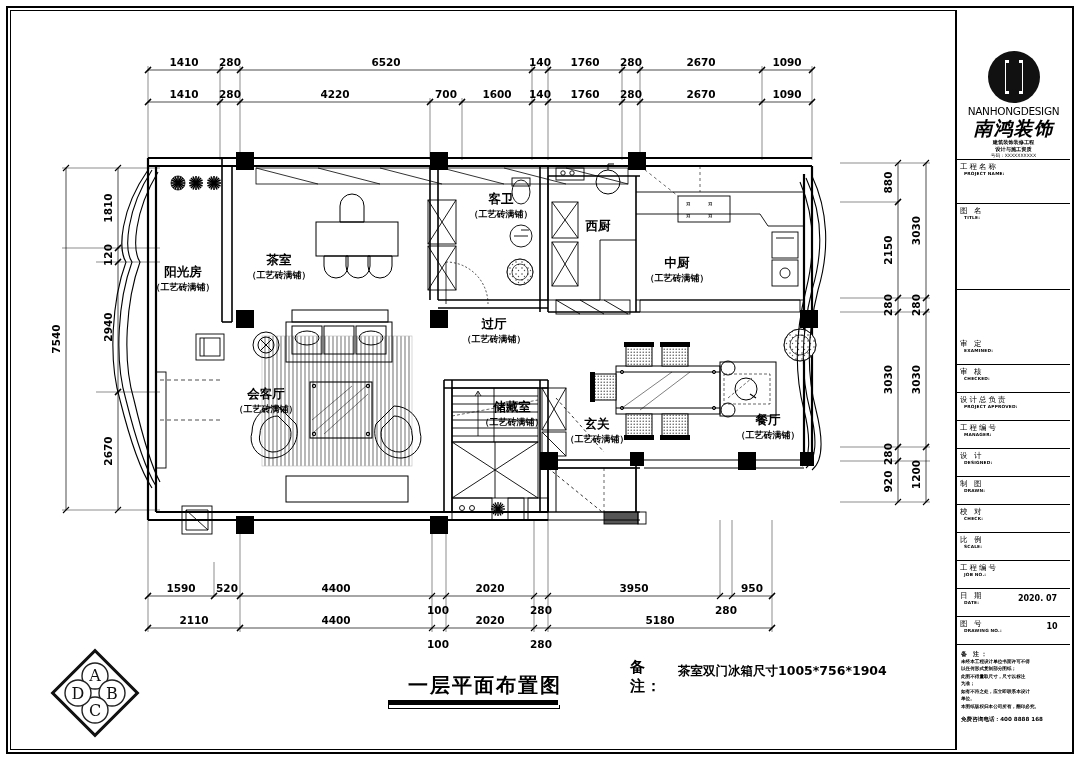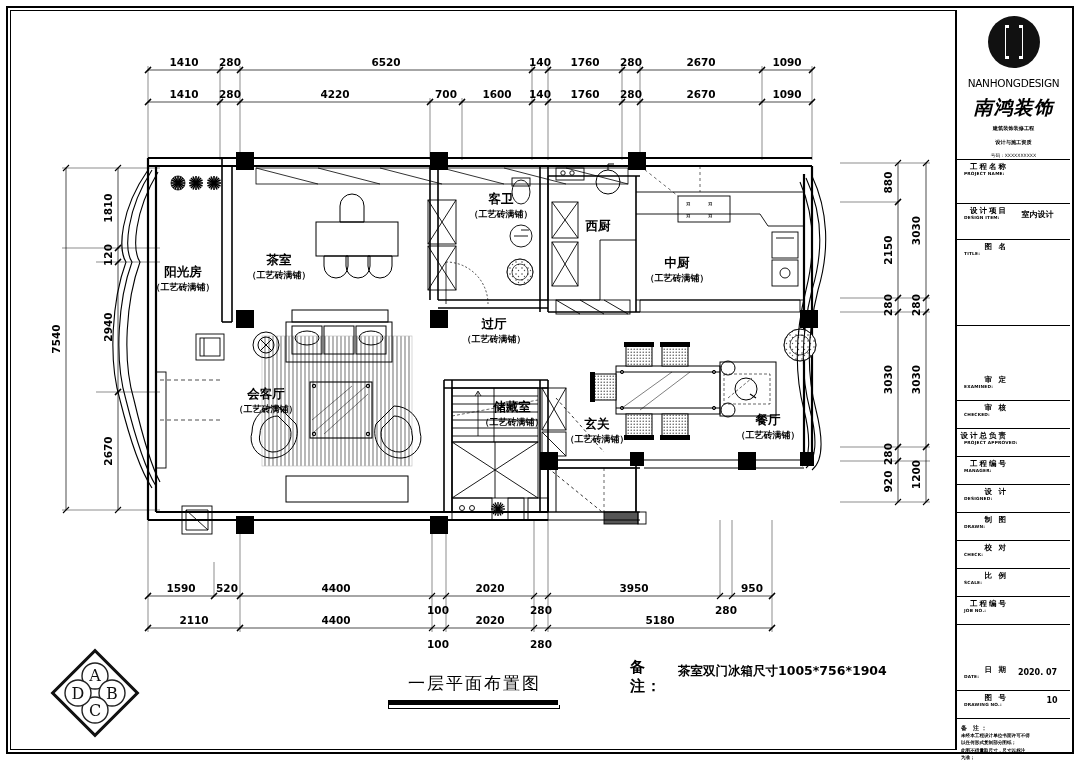--- a/index.html
+++ b/index.html
@@ -33,21 +33,21 @@
     position: absolute;
     left: 955px; top: 10px;
     width: 115px; height: 740px;
     border-left: 2px solid #000;
     background: #fff;
   }
   .tb-logo {
     height: 150px;
     border-bottom: 1.5px solid #000;
     display: flex; flex-direction: column;
-    align-items: center; justify-content: space-between;
+    align-items: center; justify-content: flex-end;
     padding-top: 6px;
   }
   .logo-circle {
     width: 52px; height: 52px; border-radius: 50%;
     background: #111; position: relative;
     margin-bottom: 2px;
   }
   .logo-circle::before {
     content: ""; position: absolute;
     left: 17px; top: 9px; width: 18px; height: 34px;
@@ -74,43 +74,43 @@
   }
   .logo-sub2 { font-size: 4.6px; line-height: 7px; color:#000; }
   .tb-row {
     border-bottom: 1.2px solid #000;
     display: flex; align-items: flex-start;
     padding: 2px 3px;
     position: relative;
   }
   .tb-label { width: 48px; flex: none; }
   .tb-cn {
-    font-size: 7.5px; font-weight: bold; color: #000;
-    letter-spacing: 2px; line-height: 9px; white-space: nowrap; text-align: right;
+    font-size: 7.5px; font-weight: normal; color: #000;
+    letter-spacing: 2px; line-height: 9px; white-space: nowrap;
   }
   .tb-en {
     font-size: 4.3px; font-weight: bold; color: #000;
     letter-spacing: 0.2px; line-height: 6px; white-space: nowrap;
     padding-left: 4px;
   }
   .tb-value {
     flex: 1; font-size: 8px; font-weight: bold;
     color: #000; text-align: center; padding-top: 3px;
     white-space: nowrap;
   }
   .tb-notes {
     padding: 5px 4px; font-size: 4.6px; line-height: 7.5px;
     color: #000; font-weight: bold;
   }
   .tb-notes .nt-title { font-size: 6px; letter-spacing: 2px; }
   .tb-phone { margin-top: 6px; font-size: 5.6px; font-weight: bold; }
   
   .plan-title {
     position: absolute; left: 408px; top: 672px;
-    font-size: 17px; font-weight: normal; color: #000;
+    font-size: 20px; font-weight: bold; color: #000;
     letter-spacing: 2px;
   }
   .plan-title-rule {
     position: absolute; left: 388px; top: 700px;
     width: 170px; height: 5px; background: #000;
     border-bottom: 1px solid #000;
   }
   .plan-title-rule::after{
     content:""; position:absolute; left:0; top:5px;
     width:170px; height:3px; border-left:1px solid #000;
@@ -812,27 +812,20 @@
       <div class="logo-sub2">号码：XXXXXXXXXX</div>
     </div>
     <div id="tb-rows">
         <div class="tb-row" style="height: 44px;">
           <div class="tb-label">
             <div class="tb-cn">工程名称</div>
             <div class="tb-en">PROJECT NAME:</div>
           </div>
           <div class="tb-value"></div>
         </div>
-        <div class="tb-row" style="height: 36px;">
-          <div class="tb-label">
-            <div class="tb-cn">设计项目</div>
-            <div class="tb-en">DESIGN ITEM:</div>
-          </div>
-          <div class="tb-value">室内设计</div>
-        </div>
         <div class="tb-row" style="height: 86px; gap: 32px;">
           <div class="tb-label">
             <div class="tb-cn">图  名</div>
             <div class="tb-en">TITLE:</div>
           </div>
           <div class="tb-value"></div>
         </div>
         <div class="tb-row" style="height: 28px; margin-top: 47px;">
           <div class="tb-label">
             <div class="tb-cn">审  定</div>
@@ -889,21 +882,21 @@
           </div>
           <div class="tb-value"></div>
         </div>
         <div class="tb-row" style="height: 28px;">
           <div class="tb-label">
             <div class="tb-cn">工程编号</div>
             <div class="tb-en">JOB NO.:</div>
           </div>
           <div class="tb-value"></div>
         </div>
-        <div class="tb-row" style="height: 28px; margin-top: 38px;">
+        <div class="tb-row" style="height: 28px;">
           <div class="tb-label">
             <div class="tb-cn">日  期</div>
             <div class="tb-en">DATE:</div>
           </div>
           <div class="tb-value">2020. 07</div>
         </div>
         <div class="tb-row" style="height: 28px; gap: 29px;">
           <div class="tb-label">
             <div class="tb-cn">图  号</div>
             <div class="tb-en">DRAWING NO.:</div>

